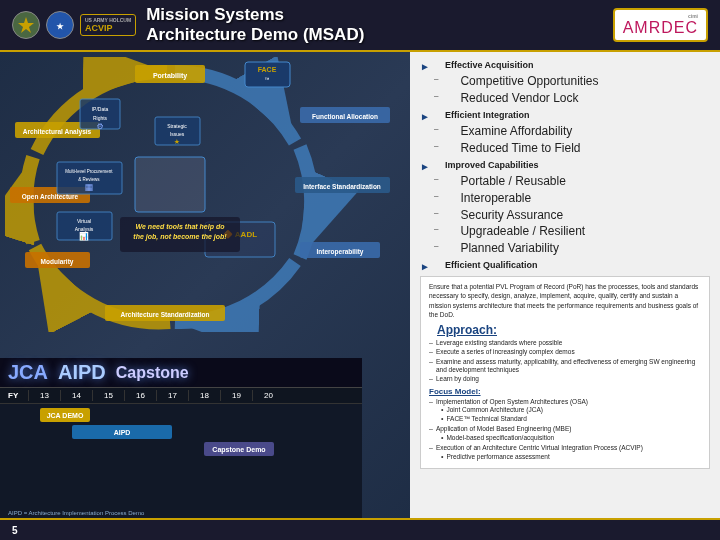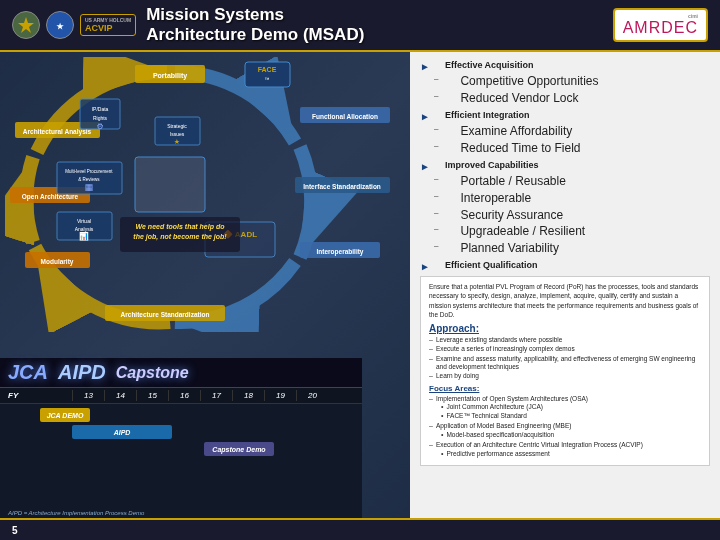--- a/index.html
+++ b/index.html
@@ -103,21 +103,20 @@
     }
 
     
     .timeline-area {
       position: absolute;
       bottom: 0;
       left: 0;
       width: 362px;
       height: 160px;
       background: #111827;
-      font-style: italic;
     }
 
     .timeline-header-row {
       display: flex;
       background: #0a0a1a;
       border-bottom: 1px solid #444;
       padding: 3px 8px;
       gap: 10px;
       align-items: center;
     }
@@ -141,21 +140,20 @@
       color: white;
       font-size: 8px;
       font-weight: bold;
       width: 20px;
     }
 
     .fy-numbers {
       display: flex;
       gap: 0;
       flex: 1;
-      margin-left: 44px;
     }
 
     .fy-num {
       color: white;
       font-size: 8px;
       width: 32px;
       text-align: center;
       border-left: 1px solid #333;
       padding: 1px 0;
     }
@@ -268,25 +266,26 @@
     }
 
     .purpose-text {
       font-size: 6.5px;
       color: #222;
       line-height: 1.4;
       margin-bottom: 4px;
     }
 
     .approach-title {
-      font-size: 10px;
+      font-size: 12px;
       font-weight: bold;
       color: #1a4480;
       text-decoration: underline;
       margin-bottom: 2px;
+      margin-left: 8px;
     }
 
     .approach-item {
       display: flex;
       gap: 3px;
       margin-bottom: 1px;
     }
 
     .approach-dash {
       font-size: 7px;
@@ -620,21 +619,21 @@
         </div>
         <div class="approach-item">
           <span class="approach-dash">–</span>
           <span class="approach-text">Examine and assess maturity, applicability, and effectiveness of emerging SW engineering and development techniques</span>
         </div>
         <div class="approach-item">
           <span class="approach-dash">–</span>
           <span class="approach-text">Learn by doing</span>
         </div>
 
-        <div class="focus-title">Focus Areas:</div>
+        <div class="focus-title">Focus Model:</div>
 
         <div class="focus-item">
           <div class="focus-main">
             <span class="approach-dash">–</span>
             <span class="focus-text">Implementation of Open System Architectures (OSA)</span>
           </div>
           <div class="focus-sub">
             <span class="bullet-dot">•</span>
             <span class="focus-text">Joint Common Architecture (JCA)</span>
           </div>

